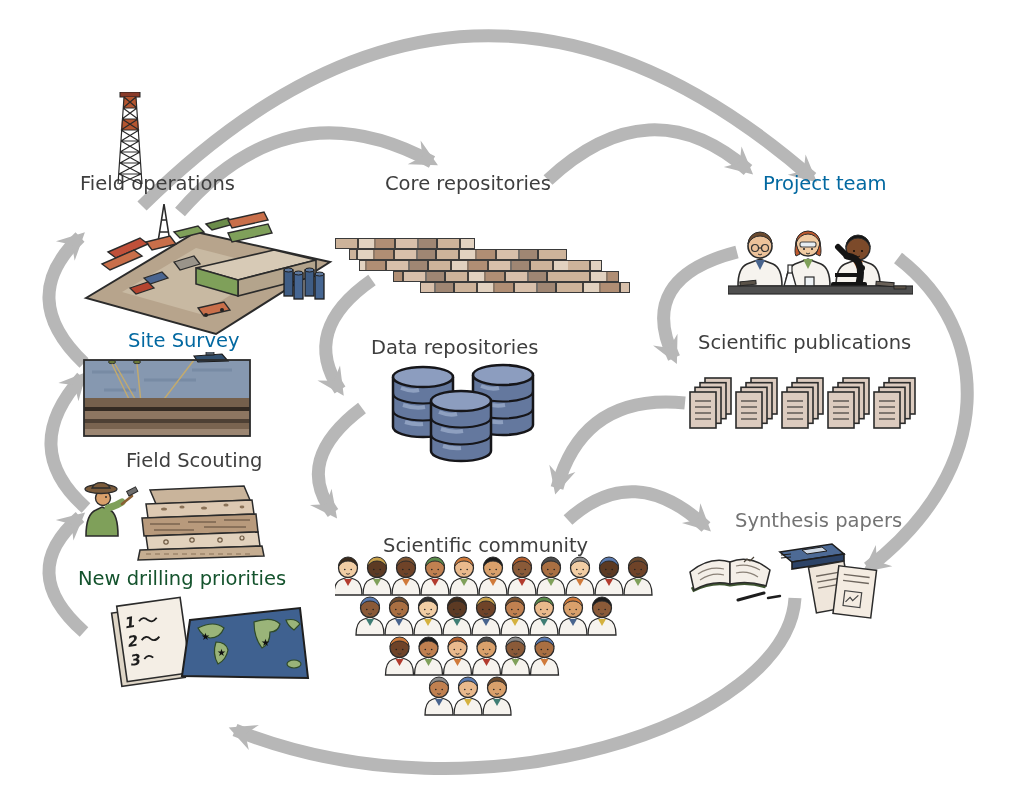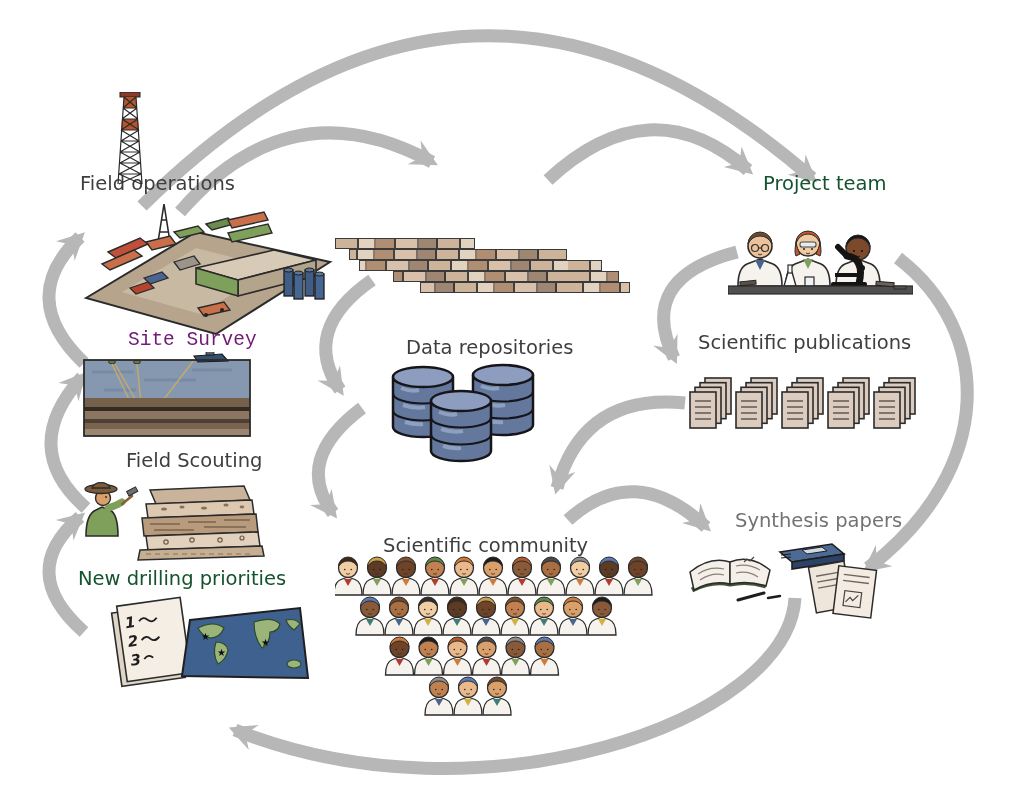--- a/index.html
+++ b/index.html
@@ -77,30 +77,31 @@
       </g>
       <polygon points="66,186 84,180 90,186 72,192" fill="#4a6590" stroke="#2b2b2b" stroke-width="1.3"></polygon>
       <polygon points="52,196 70,190 76,196 58,202" fill="#b5442f" stroke="#2b2b2b" stroke-width="1.3"></polygon>
       <polygon points="120,216 146,210 152,218 126,224" fill="#c96f4a" stroke="#2b2b2b" stroke-width="1.3"></polygon>
       <circle cx="128" cy="223" r="2" fill="#222"></circle>
         <circle cx="144" cy="218" r="2" fill="#222"></circle>
     </g>
   </svg>
 
   <div style="position:absolute;left:385px;top:172px;">
+    <div class="label" style="position: static; color: rgb(62, 62, 62);">Core repositories</div>
   </div>
   <div style="position:absolute;left:335px;top:238px;width:300px;height:56px;">
     <div class="core-row" style="left:0;top:0;width:140px;background-position:0 0;"></div>
     <div class="core-row" style="left:14px;top:11px;width:218px;background-position:-15px 0;"></div>
     <div class="core-row" style="left:24px;top:22px;width:243px;background-position:-33px 0;"></div>
     <div class="core-row" style="left:58px;top:33px;width:226px;background-position:-50px 0;"></div>
     <div class="core-row" style="left:85px;top:44px;width:210px;background-position:-68px 0;"></div>
   </div>
 
-  <div class="label" style="left: 763px; top: 172px; color: #14532d;">Project team</div>
+  <div class="label" style="left: 763px; top: 172px; color: #0369a1;">Project team</div>
   <svg class="node-art" style="left:728px;top:198px;" width="185" height="108" viewBox="0 0 185 108">
     <g transform="translate(32,48)">
       <path d="M-22 40 q0 -18 9 -22 l13 -5 13 5 q9 4 9 22 z" fill="#f6f3ee" stroke="#2b2b2b" stroke-width="1.6"></path>
       <path d="M-5 14 l5 10 5 -10 z" fill="#48648e"></path>
       <circle r="12" fill="#ecc29a" stroke="#2b2b2b" stroke-width="1.6"></circle>
       <path d="M-12 -2 a12 12 0 0 1 24 0 q-4 -8 -12 -8 q-8 0 -12 8 z" fill="#6b4a2e" stroke="#2b2b2b" stroke-width="1"></path>
       <circle cx="-5" cy="2" r="3.5" fill="none" stroke="#333" stroke-width="1.2"></circle>
       <circle cx="5" cy="2" r="3.5" fill="none" stroke="#333" stroke-width="1.2"></circle>
       <path d="M-1.5 2 H1.5" stroke="#333" stroke-width="1.2"></path>
       <path d="M-2 8 q2 2 4 0" stroke="#333" stroke-width="1" fill="none"></path>
@@ -135,21 +136,21 @@
       <polygon points="56,88 68,88 64,74 60,74" fill="#fbfbfb" stroke="#2b2b2b" stroke-width="1.4"></polygon>
       <rect x="60" y="67" width="4" height="8" fill="#fbfbfb" stroke="#2b2b2b" stroke-width="1.2"></rect>
       <rect x="77" y="79" width="9" height="9" fill="#eef2f5" stroke="#2b2b2b" stroke-width="1.2"></rect>
       <rect x="0" y="88" width="185" height="8" fill="#4f4f4f" stroke="#2b2b2b" stroke-width="1.2"></rect>
       <rect x="12" y="83" width="16" height="4" fill="#5a5248" stroke="#222" stroke-width="1" transform="rotate(-6 20 85)"></rect>
       <rect x="148" y="84" width="18" height="4" fill="#6a6158" stroke="#222" stroke-width="1" transform="rotate(5 157 86)"></rect>
       <rect x="166" y="88" width="12" height="3" fill="#5a5248" stroke="#222" stroke-width="0.8"></rect>
     </g>
   </svg>
 
-  <div class="label" style="left: 128px; top: 329px; color: #701a75; font-family: Liberation Mono, monospace;">Site Survey</div>
+  <div class="label" style="left: 128px; top: 329px; color: #0369a1;">Site Survey</div>
   <svg class="node-art" style="left:82px;top:352px;" width="172" height="86" viewBox="0 0 172 86">
     <rect x="2" y="8" width="166" height="38" fill="#8698b0"></rect>
     <path d="M10 20 h42 M62 28 h52 M22 38 h32 M110 18 h40" stroke="#73869f" stroke-width="3" opacity="0.7"></path>
     <g>
       <polygon points="112,4 140,2 146,9 116,10" fill="#33506e" stroke="#1d1d1d" stroke-width="1.2"></polygon>
       <rect x="124" y="-1" width="8" height="4" fill="#55606b" stroke="#1d1d1d" stroke-width="0.8"></rect>
     </g>
     <ellipse cx="30" cy="10" rx="3.5" ry="1.8" fill="#6b7a3a" stroke="#222" stroke-width="0.8"></ellipse>
     <ellipse cx="55" cy="10" rx="3.5" ry="1.8" fill="#6b7a3a" stroke="#222" stroke-width="0.8"></ellipse>
     <path d="M30 12 L58 70 M55 12 L61 70 M33 12 L64 66 M112 8 L66 68" stroke="#c2aa6e" stroke-width="1.5" fill="none"></path>
@@ -157,21 +158,21 @@
       <rect x="2" y="46" width="166" height="9" fill="#75604c"></rect>
       <rect x="2" y="55" width="166" height="4" fill="#332a22"></rect>
       <rect x="2" y="59" width="166" height="8" fill="#8d7661"></rect>
       <rect x="2" y="67" width="166" height="4" fill="#4e4034"></rect>
       <rect x="2" y="71" width="166" height="6" fill="#7a6450"></rect>
       <rect x="2" y="77" width="166" height="7" fill="#9c8672"></rect>
     </g>
     <rect x="2" y="8" width="166" height="76" fill="none" stroke="#2b2b2b" stroke-width="1.8"></rect>
   </svg>
 
-  <div class="label" style="left: 406px; top: 336px; color: rgb(62, 62, 62);">Data repositories</div>
+  <div class="label" style="left: 371px; top: 336px; color: rgb(62, 62, 62);">Data repositories</div>
   <svg class="node-art" style="left:385px;top:360px;" width="162" height="118" viewBox="0 0 162 118">
     <defs>
       <g id="dbcyl">
         <path d="M0 11 v50 a30 10 0 0 0 60 0 v-50" fill="#64789e" stroke="#16161a" stroke-width="2.5"></path>
         <path d="M0 27.5 a30 10 0 0 0 60 0 M0 44.5 a30 10 0 0 0 60 0" fill="none" stroke="#16161a" stroke-width="2.2"></path>
         <path d="M8 22 q10 4 18 2 M10 39 q12 4 22 2 M12 56 q10 3 18 2" stroke="#9fb0cf" stroke-width="4" fill="none" opacity="0.7"></path>
         <ellipse cx="30" cy="11" rx="30" ry="10" fill="#8c9dbf" stroke="#16161a" stroke-width="2.5"></ellipse>
       </g>
     </defs>
     <use href="#dbcyl" x="8" y="6"></use>

